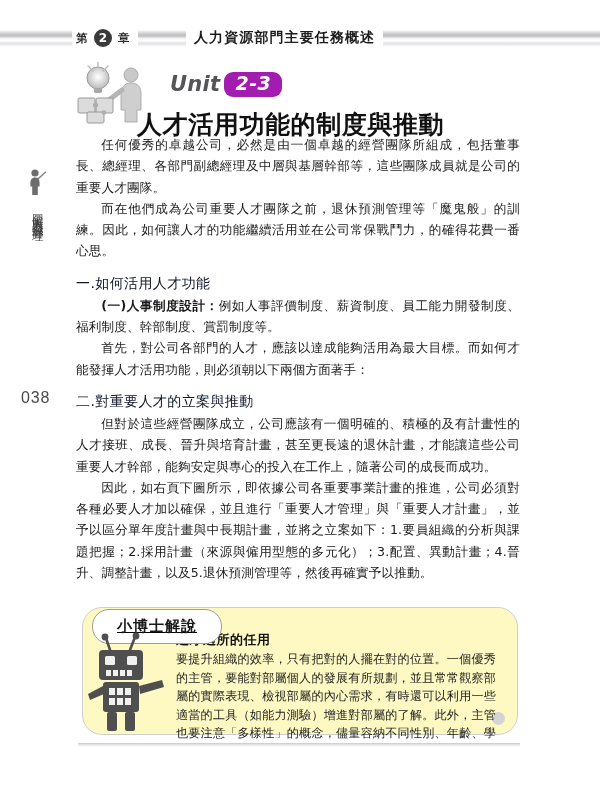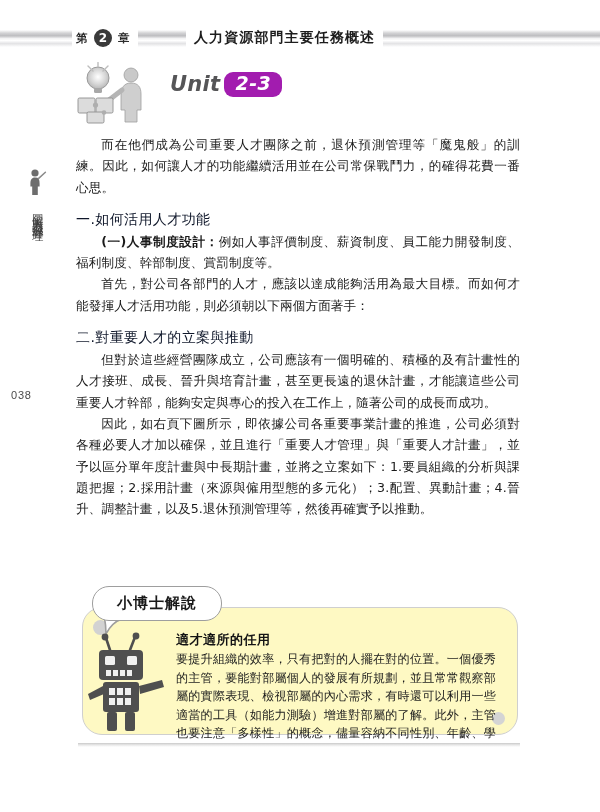--- a/index.html
+++ b/index.html
@@ -101,22 +101,22 @@
     writing-mode: vertical-rl;
     text-orientation: upright;
     font-size: 11.5px;
     color: #3d3d3d;
     letter-spacing: 2.2px;
     font-weight: 500;
     line-height: 1;
   }
   #page-number {
     position: absolute;
-    left: 11px; top: 389px;
-    font-size: 11px;
+    left: 21px; top: 389px;
+    font-size: 16px;
     color: #4a4a4a;
     letter-spacing: .8px;
     font-family: "Liberation Sans", sans-serif;
   }
 
   
   #unit-illustration {
     position: absolute;
     left: 76px; top: 62px;
     width: 92px; height: 62px;
@@ -224,29 +224,30 @@
   }
   #callout-text {
     font-size: 12.1px;
     line-height: 18.6px;
     color: #1c1c1c;
     text-align: justify;
     letter-spacing: .1px;
   }
   #bubble {
     position: absolute;
-    left: 92px; top: 586px;
+    left: 92px; top: 609px;
     width: 128px; height: 33px;
     background: #ffffff;
     border: 1.6px solid #9e9e9e;
     border-radius: 17px;
     z-index: 4;
     display: flex;
     align-items: center;
     justify-content: center;
+    text-decoration: underline;
   }
   #bubble-label {
     font-size: 15px;
     font-weight: 700;
     color: #1a1a1a;
     letter-spacing: 1px;
   }
   #bubble-tail {
     position: absolute;
     left: 102px; top: 615px;
@@ -313,23 +314,25 @@
         <circle cx="28" cy="50.5" r="2.3"></circle>
       </g>
     </svg>
   </span>
 
   <div id="unit-line">
     <span id="unit-word">Unit</span>
     <span id="unit-badge">2-3</span>
   </div>
 
+  <h1 id="unit-heading">人才活用功能的制度與推動</h1>
 
   <div id="body-col">
 
+    <p class="para">任何優秀的卓越公司，必然是由一個卓越的經營團隊所組成，包括董事長、總經理、各部門副總經理及中層與基層幹部等，這些團隊成員就是公司的重要人才團隊。</p>
     <p class="para">而在他們成為公司重要人才團隊之前，退休預測管理等「魔鬼般」的訓練。因此，如何讓人才的功能繼續活用並在公司常保戰鬥力，的確得花費一番心思。</p>
 
     <h2 class="sec-heading">一.如何活用人才功能</h2>
     <p class="para"><span class="para-lead">(一)人事制度設計：</span><span>例如人事評價制度、薪資制度、員工能力開發制度、福利制度、幹部制度、賞罰制度等。</span></p>
 
     <p class="para">首先，對公司各部門的人才，應該以達成能夠活用為最大目標。而如何才能發揮人才活用功能，則必須朝以下兩個方面著手：</p>
 
 
 
     <h2 class="sec-heading">二.對重要人才的立案與推動</h2>

